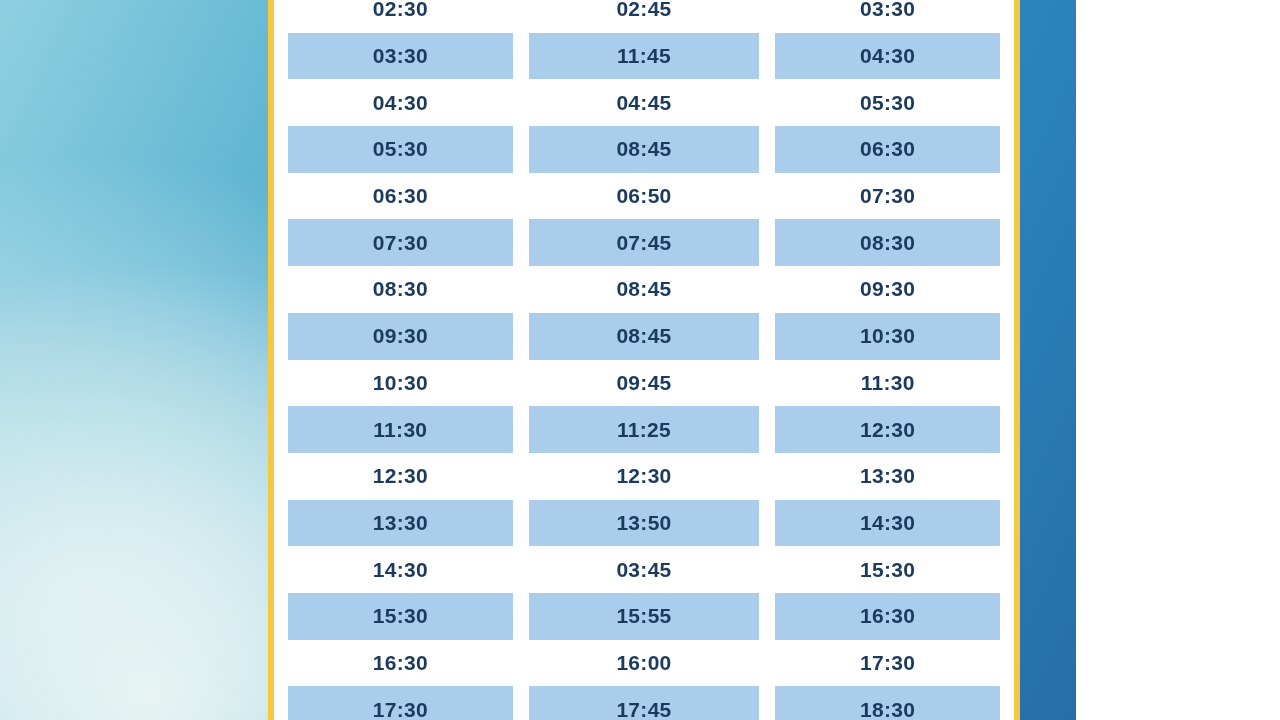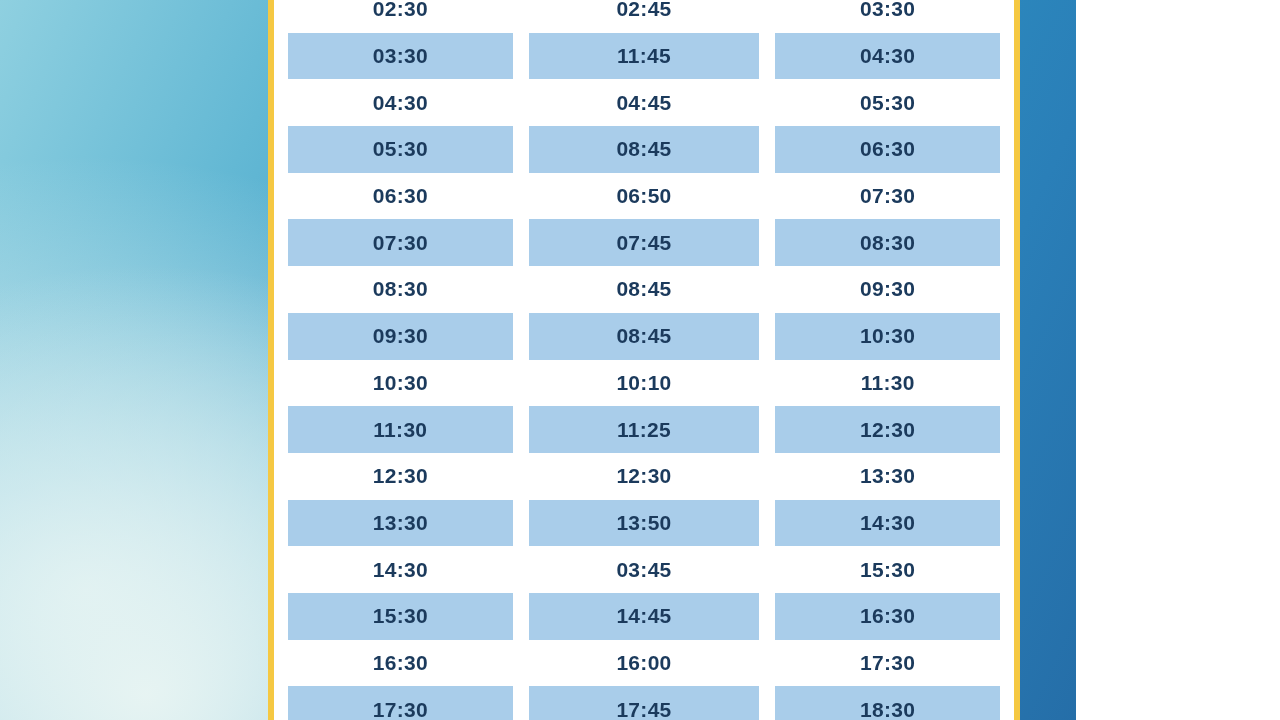--- a/index.html
+++ b/index.html
@@ -176,21 +176,21 @@
             </td>
             <td class="c3">
               <div class="cellbox">10:30</div>
             </td>
           </tr>
           <tr>
             <td class="c1">
               <div class="cellbox">10:30</div>
             </td>
             <td class="c2">
-              <div class="cellbox">10:10</div>
+              <div class="cellbox">09:45</div>
             </td>
             <td class="c3">
               <div class="cellbox">11:30</div>
             </td>
           </tr>
           <tr class="alt">
             <td class="c1">
               <div class="cellbox">11:30</div>
             </td>
             <td class="c2">
@@ -231,21 +231,21 @@
             </td>
             <td class="c3">
               <div class="cellbox">15:30</div>
             </td>
           </tr>
           <tr class="alt">
             <td class="c1">
               <div class="cellbox">15:30</div>
             </td>
             <td class="c2">
-              <div class="cellbox">14:45</div>
+              <div class="cellbox">15:55</div>
             </td>
             <td class="c3">
               <div class="cellbox">16:30</div>
             </td>
           </tr>
           <tr>
             <td class="c1">
               <div class="cellbox">16:30</div>
             </td>
             <td class="c2">

